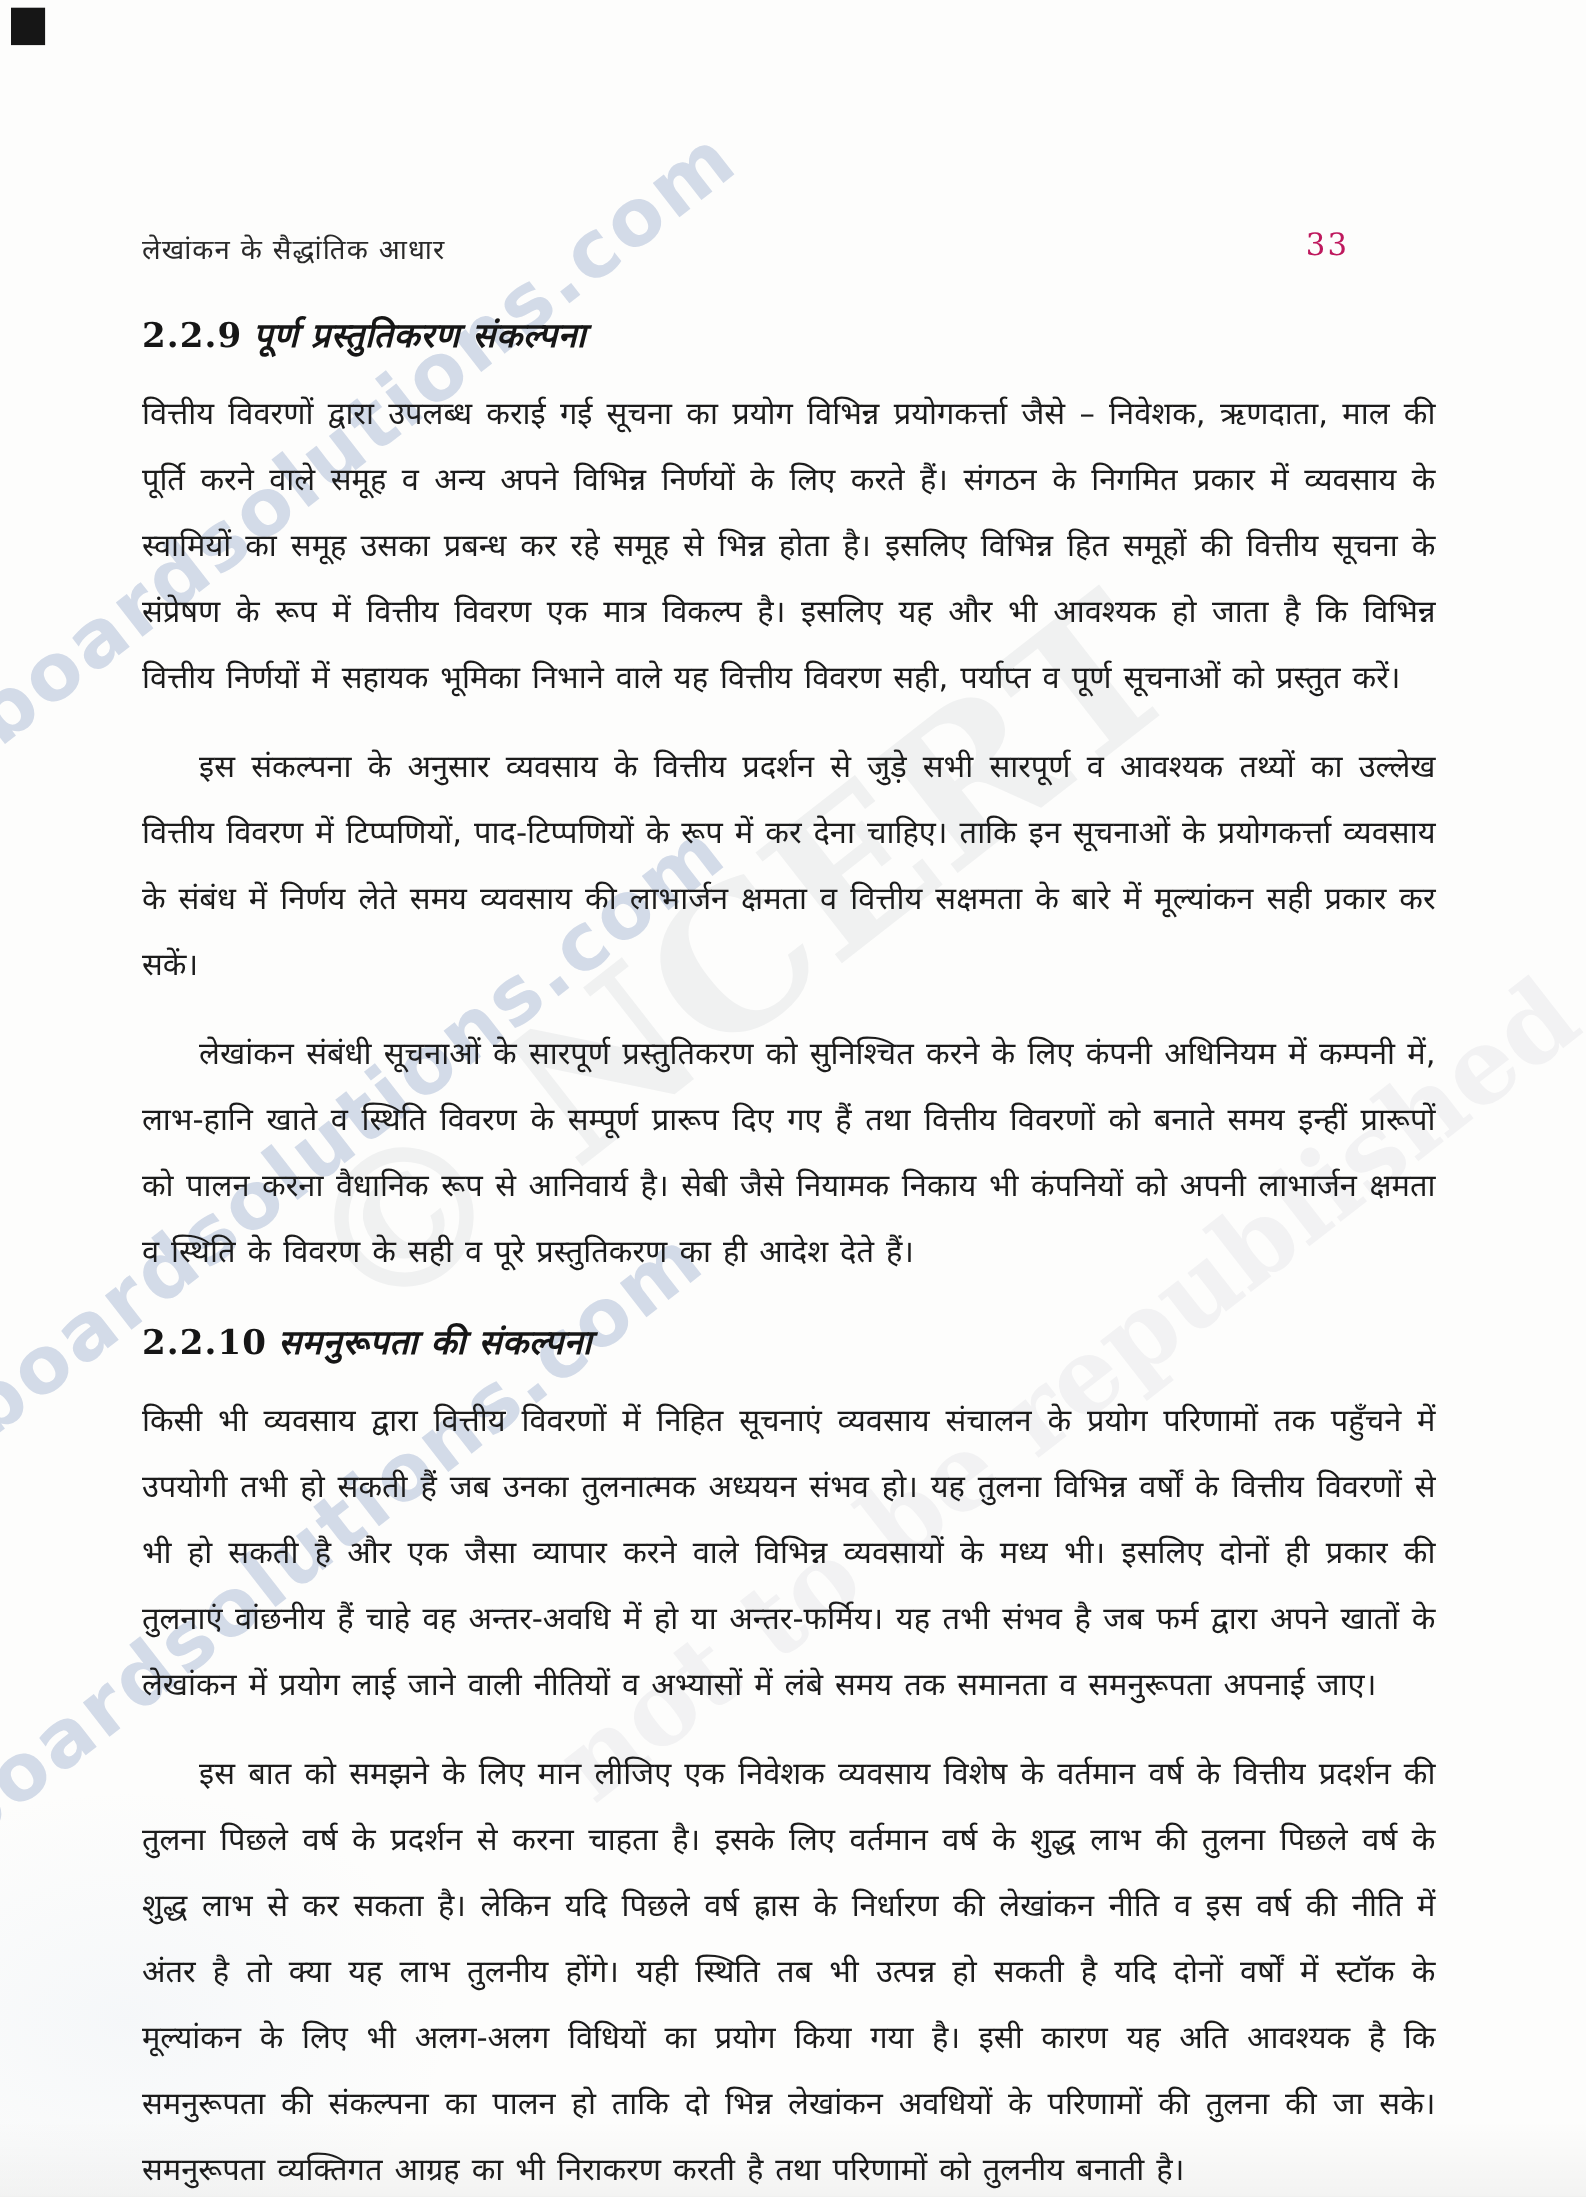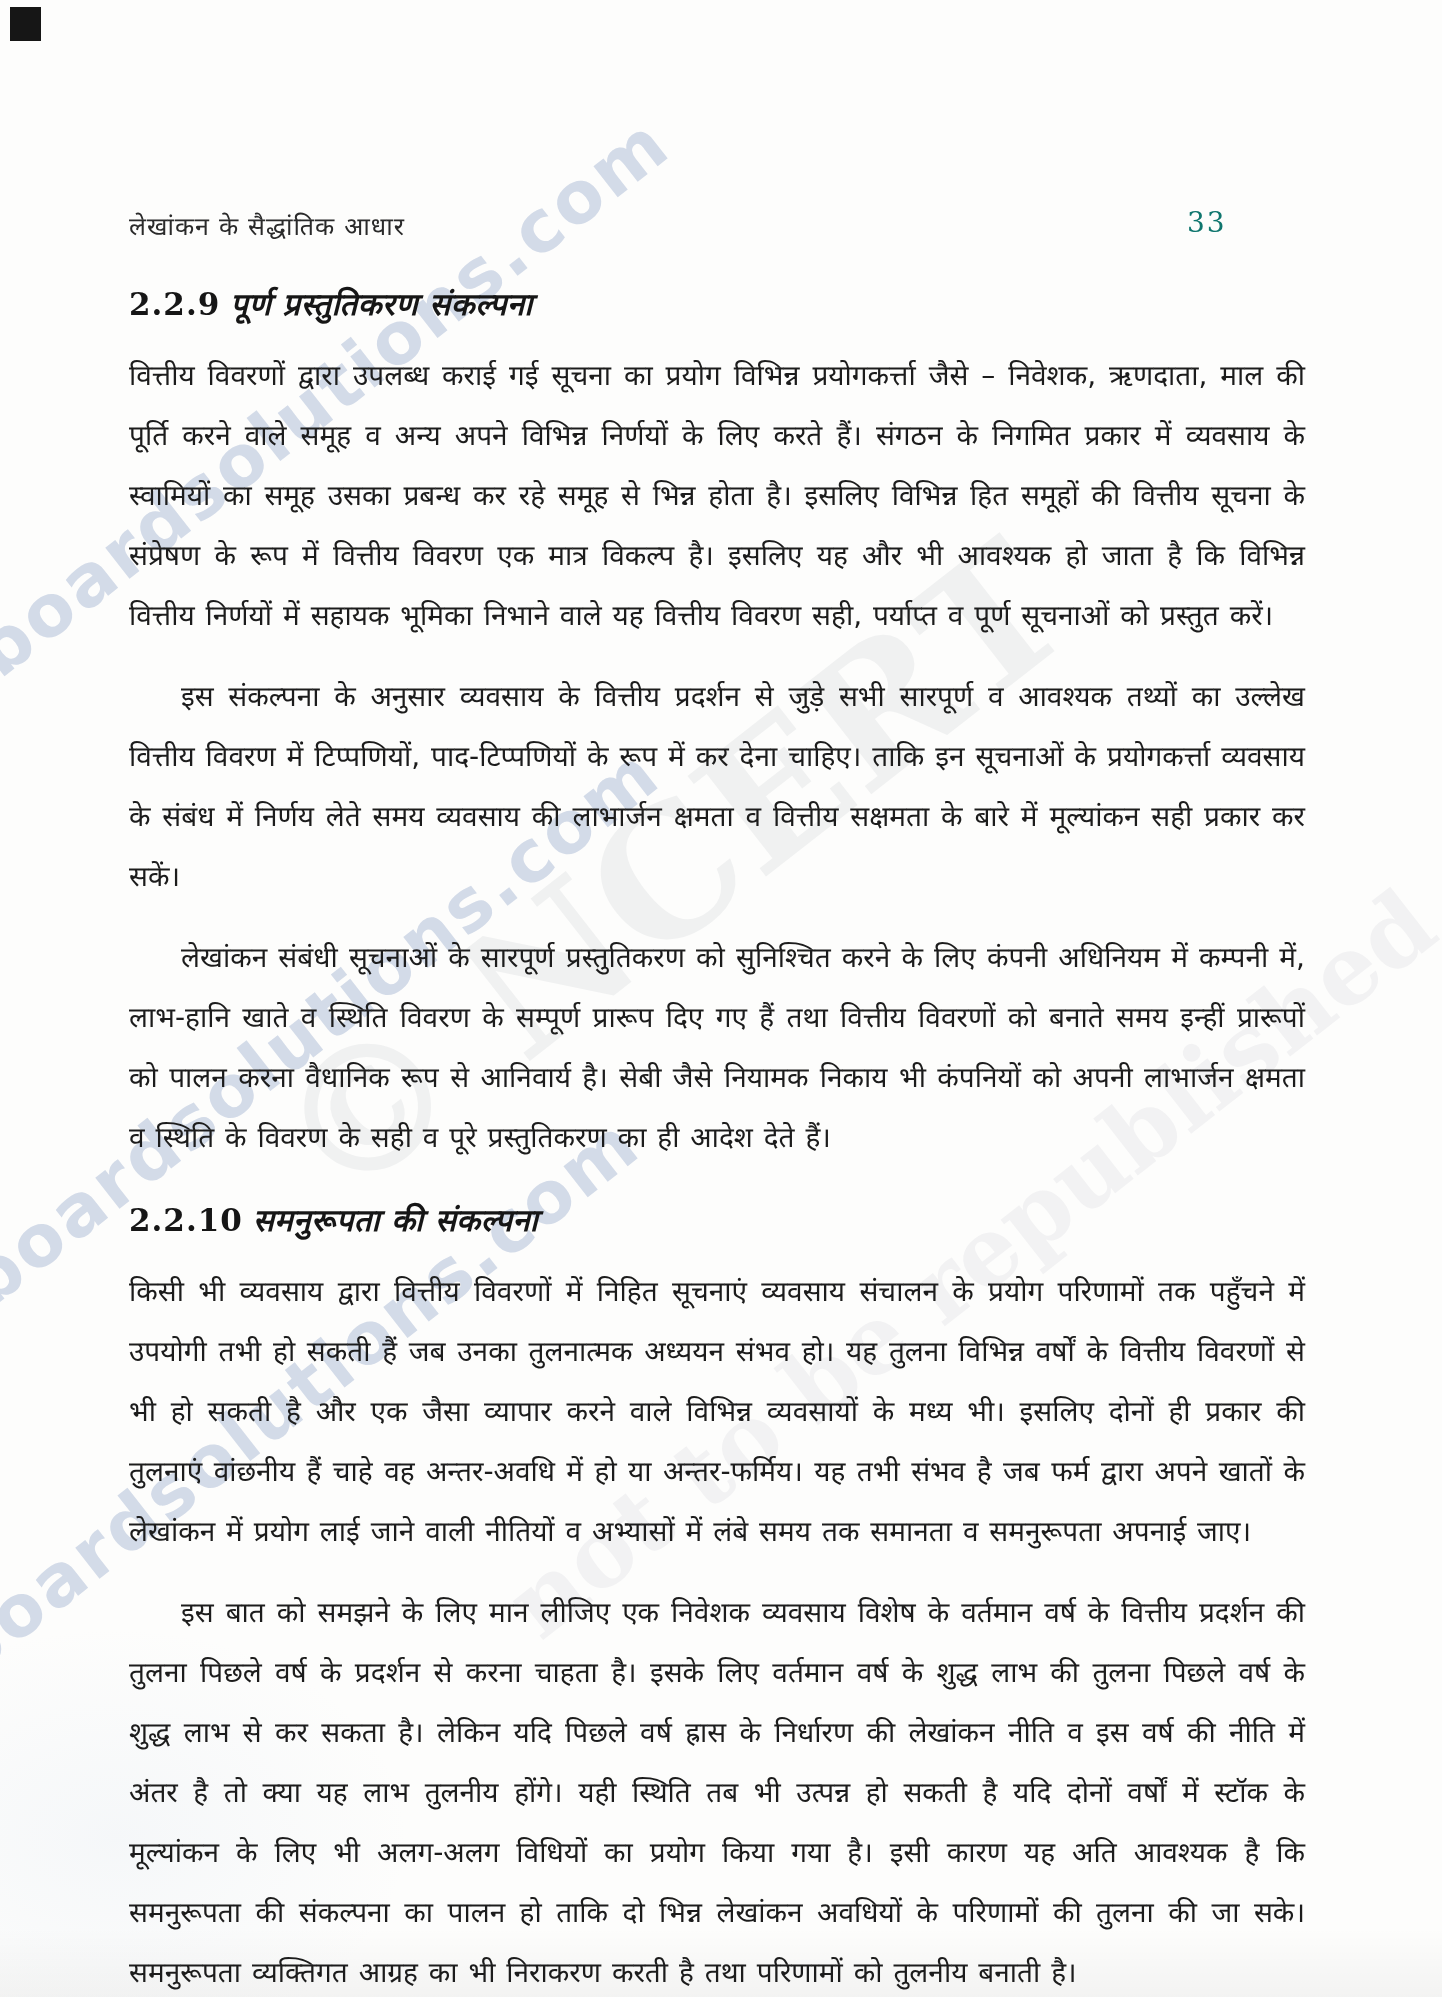--- a/index.html
+++ b/index.html
@@ -53,21 +53,21 @@
     z-index:2;
   }
   .header-row{ position:relative; margin-top:208px; height:40px; }
   .header-title{
     position:absolute; left:0; top:0;
     font-size:25px; color:#2a2a2a; letter-spacing:1px;
   }
   .page-number{
     position:absolute; left:1058px; top:-2px;
     font-family:"DejaVu Serif", serif;
-    font-size:28px; color:#0f766e; letter-spacing:2px;
+    font-size:28px; color:#be185d; letter-spacing:2px;
   }
   .section-heading{
     margin:34px 0 0 0;
     font-size:31px; font-weight:700; font-style:italic;
     color:#161616; letter-spacing:0.5px;
   }
   .section-heading .h-num{
     font-family:"DejaVu Serif", serif;
     font-style:normal; font-weight:600;
     letter-spacing:1px; padding-right:10px;margin-top:43px;

